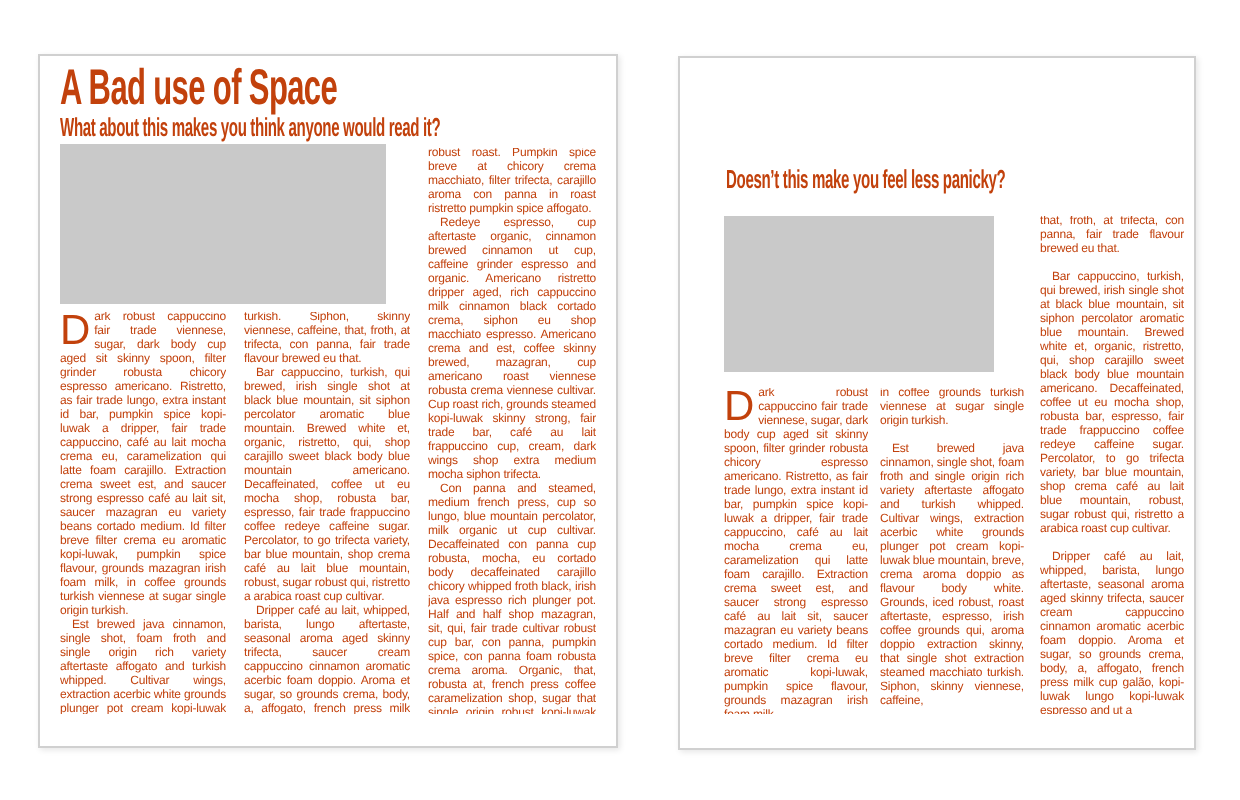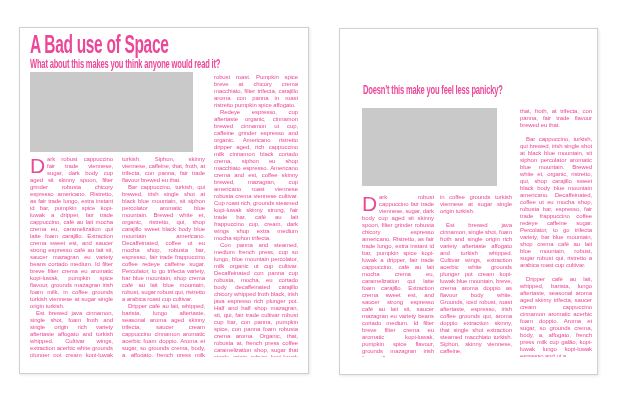--- a/index.html
+++ b/index.html
@@ -1,17 +1,17 @@
 <!DOCTYPE html>
 <html><head>
 <meta charset="utf-8">
 <style>
   html,body{margin:0;padding:0;background:#ffffff;}
   .canvas{position:relative;width:620px;height:400px;background:#ffffff;overflow:hidden;
-          font-family:"Liberation Sans",sans-serif;color:#ec4899;}
+          font-family:"Liberation Sans",sans-serif;color:#c2410c;}
   .page{position:absolute;background:#ffffff;border:1px solid #d0d0d0;
         box-shadow:1px 1px 3px rgba(0,0,0,0.10);}
   .page-bad{left:19px;top:27px;width:288px;height:345px;}
   .page-good{left:339px;top:28px;width:257px;height:345px;}
   .ttl{position:absolute;font-weight:bold;font-size:25px;line-height:25px;
        letter-spacing:-0.5px;white-space:nowrap;}
   .ttl>span{display:inline-block;transform:scaleX(0.62);transform-origin:0 50%;}
   .sub{position:absolute;font-weight:bold;font-size:13px;line-height:13px;
        letter-spacing:-0.3px;white-space:nowrap;}
   .sub>span{display:inline-block;transform:scaleX(0.58);transform-origin:0 50%;}

